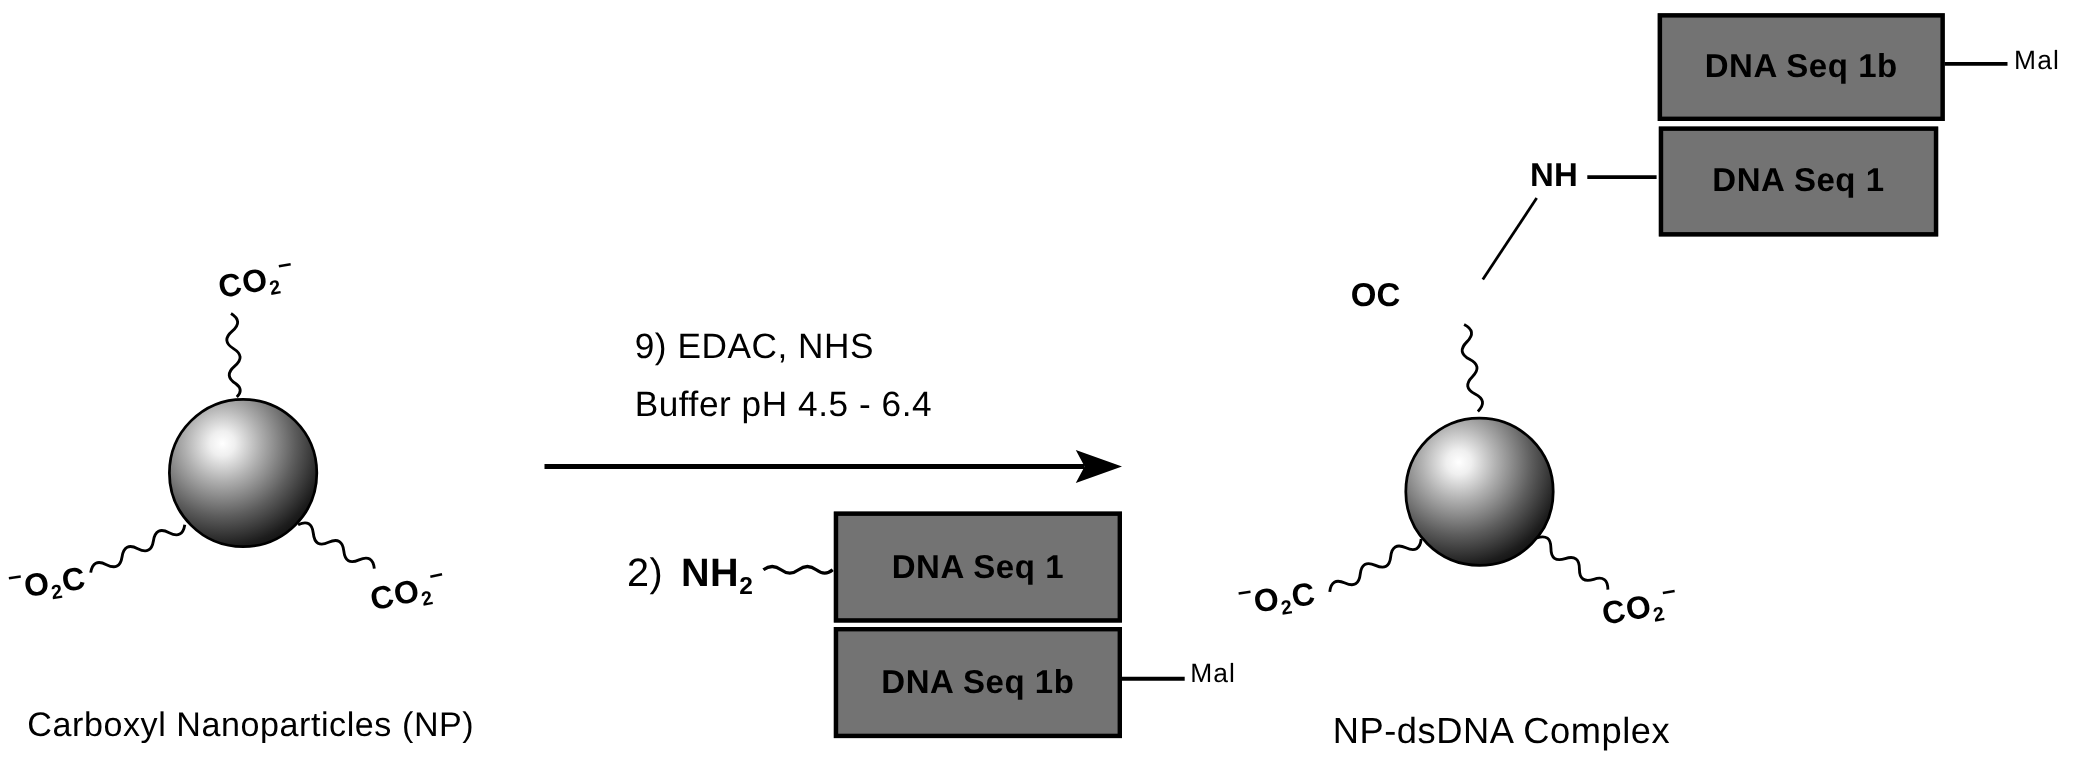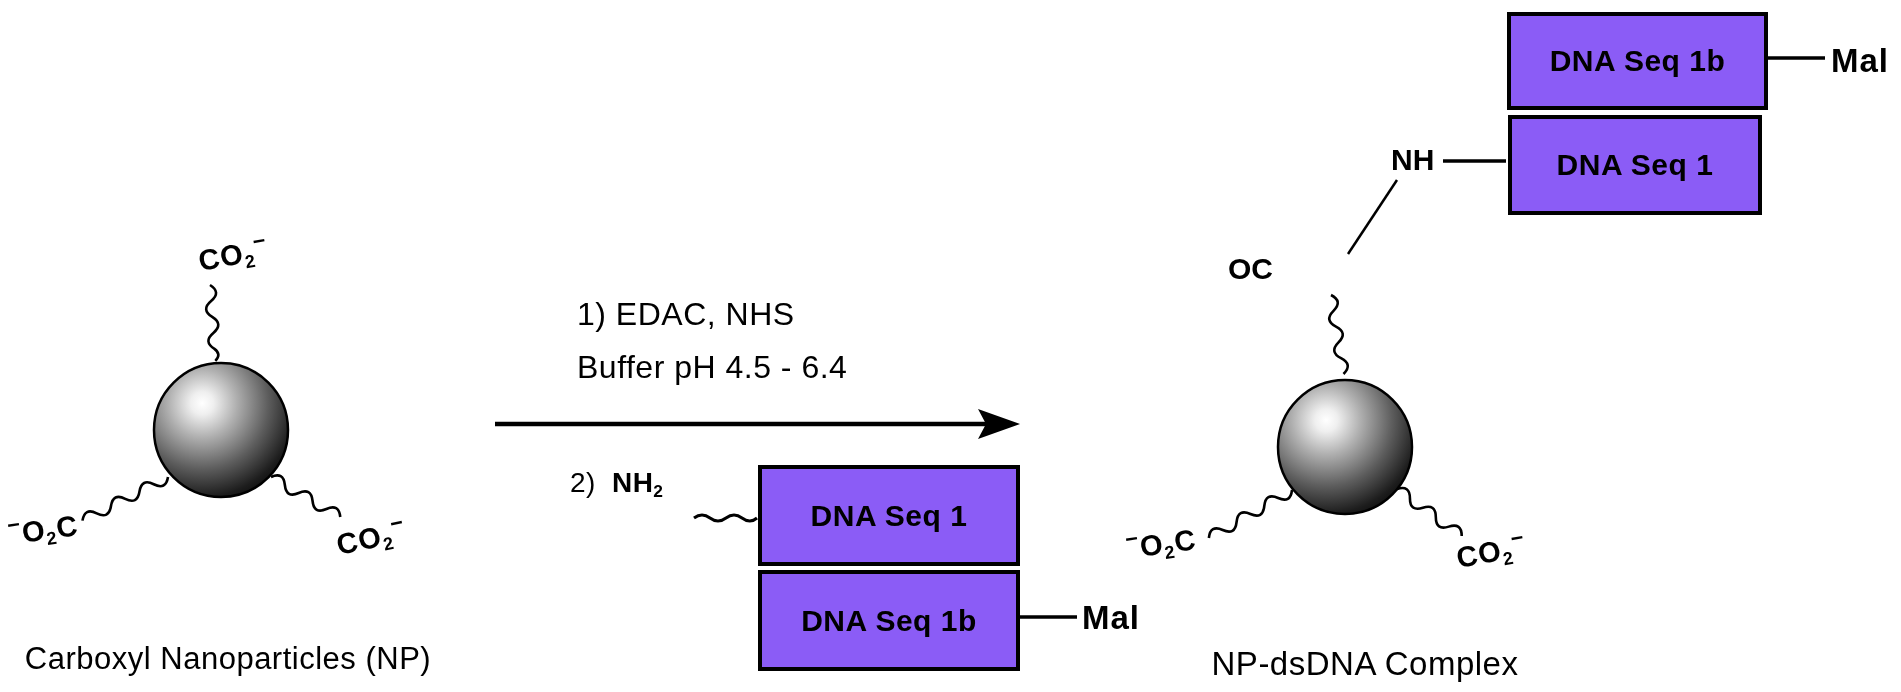--- a/index.html
+++ b/index.html
@@ -8,25 +8,25 @@
     font-family:"Liberation Sans","DejaVu Sans",sans-serif;color:#000;
   }
   #scheme-svg{position:absolute;left:0;top:0;width:1901px;height:692px;}
   .lbl{position:absolute;white-space:nowrap;color:#000;}
   .formula{font-size:29px;font-weight:700;letter-spacing:1px;}
   .sub{font-size:0.62em;vertical-align:-0.30em;}
   .supminus{font-size:0.75em;vertical-align:0.55em;font-weight:700;}
   .cond{font-size:32px;font-weight:400;letter-spacing:0.5px;}
   .caption{font-size:31px;font-weight:400;letter-spacing:0.5px;transform:translateX(-50%);}
   .seqbox{
-    position:absolute;border:4px solid #000;background:#8b5cf6;
+    position:absolute;border:4px solid #000;background:#737373;
     display:flex;align-items:center;justify-content:center;
     font-size:30px;font-weight:700;letter-spacing:0.5px;text-align:center;
   }
-  .maltag{font-size:33px;font-weight:700;letter-spacing:1px;}
+  .maltag{font-size:24px;font-weight:400;letter-spacing:1px;}
   .atomlbl{font-size:30px;font-weight:700;}
 </style>
 </head>
 <body>
 
 <div id="stage">
 
   <svg id="scheme-svg" viewBox="0 0 1901 692">
     <defs>
       <radialGradient id="ballGrad" cx="0.36" cy="0.30" r="0.85">
@@ -62,24 +62,24 @@
   </svg>
 
   <div class="lbl formula" style="left:198px;top:233px;transform:rotate(-10deg);"><span>CO</span><span class="sub">2</span><span class="supminus">−</span></div>
 
   <div class="lbl formula" style="left:8px;top:508px;transform:rotate(-8deg);"><span class="supminus">−</span><span>O</span><span class="sub">2</span><span>C</span></div>
 
   <div class="lbl formula" style="left:336px;top:516px;transform:rotate(-12deg);"><span>CO</span><span class="sub">2</span><span class="supminus">−</span></div>
 
   <div class="lbl caption" style="left:228px;top:641px;">Carboxyl Nanoparticles (NP)</div>
 
-  <div class="lbl cond" style="left:577px;top:296px;">1) EDAC, NHS</div>
+  <div class="lbl cond" style="left:577px;top:296px;">9) EDAC, NHS</div>
   <div class="lbl cond" style="left:577px;top:349px;">Buffer pH 4.5 - 6.4</div>
 
-  <div class="lbl cond" style="left:570px;top:467px;font-size:28px;"><span style="margin-right:16px;">2)</span><span style="font-weight:700;">NH</span><span class="sub" style="font-weight:700;">2</span></div>
+  <div class="lbl cond" style="left:570px;top:500px;font-size:36px;"><span style="margin-right:16px;">2)</span><span style="font-weight:700;">NH</span><span class="sub" style="font-weight:700;">2</span></div>
 
   <div class="seqbox" style="left:758px;top:465px;width:254px;height:93px;">
       <span>DNA Seq 1</span>
     </div>
 
   <div class="seqbox" style="left:758px;top:570px;width:254px;height:93px;">
       <span>DNA Seq 1b</span>
     </div>
 
   <div class="lbl maltag" style="left:1082px;top:599px;">Mal</div>

